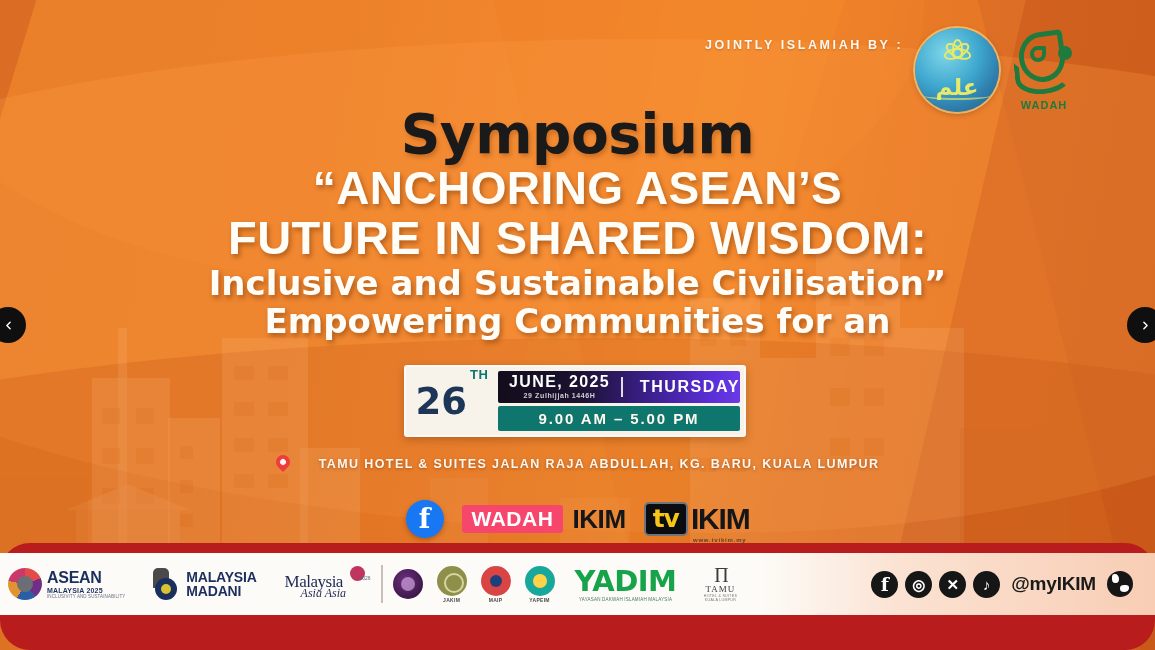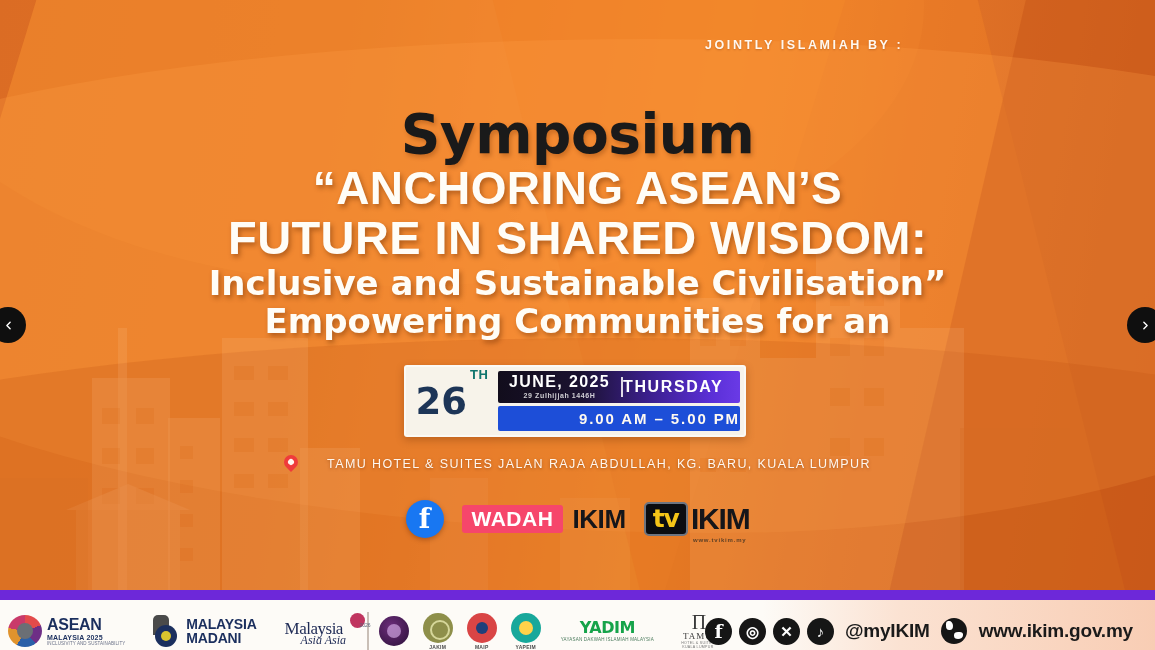--- a/index.html
+++ b/index.html
@@ -242,28 +242,28 @@
   .dc-month .m1 {
     font-size: 16px; font-weight: 800; letter-spacing: 1.4px;
     display: block;
   }
   .dc-month .m2 {
     font-size: 7px; font-weight: 600; letter-spacing: .6px;
     display: block; opacity: .78; margin-top: 1px;
   }
   .dc-div { width: 2px; height: 62%; background: rgba(255,255,255,.85); }
   .dc-dow {
-    flex: .95; text-align: left;
+    flex: .95; text-align: right;
     font-size: 16px; font-weight: 800; letter-spacing: 1.6px;
     color: #fff;
   }
   .dc-bot {
     flex: 1; margin-top: 3px;
-    background: #1d4ed8;
-    display: flex; align-items: center; justify-content: flex-end;
+    background: #0f766e;
+    display: flex; align-items: center; justify-content: center;
     border-radius: 2px;
   }
   .dc-time {
     font-size: 15px; font-weight: 800; letter-spacing: 1.9px;
     color: #fff9f0;
   }
 
   
   .venue {
     position: absolute; left: 0; right: 0; top: 455px;
@@ -275,21 +275,21 @@
   .pin i {
     position: absolute; left: 0; top: 0;
     width: 14px; height: 14px; border-radius: 50% 50% 50% 0;
     background: #ef3b3b; transform: rotate(-45deg);
   }
   .pin i:after {
     content: ""; position: absolute; left: 4px; top: 4px;
     width: 6px; height: 6px; border-radius: 50%; background: #fff6f0;
   }
   .venue-text {
-    font-size: 12.5px; font-weight: 400; letter-spacing: 1.4px;
+    font-size: 12.5px; font-weight: 700; letter-spacing: 1.4px;
     color: #fff7ef;
     text-shadow: 0 1px 3px rgba(110,45,5,.5);
     white-space: nowrap;
     margin-left: 20px;
   }
 
   
   .live-row {
     position: absolute; left: 0; right: 0; top: 500px;
     display: flex; align-items: center; justify-content: center; gap: 18px;
@@ -338,22 +338,23 @@
   }
   .tv-word small {
     position: absolute; left: 2px; bottom: -9px;
     font-size: 6px; font-weight: 600; letter-spacing: .8px;
     color: #3b2f22; opacity: .8;
   }
 
   
   .bottom-band {
     position: absolute; left: 0; right: 0; bottom: 0;
-    height: 60px;
-    background: #6d28d9;
+    height: 107px;
+    background: #b91c1c;
+    border-radius: 30px;
   }
   .sponsor-strip {
     position: absolute; left: 0; right: 0; top: 10px;
     height: 62px;
     background: linear-gradient(90deg, #fdfbf7 0%, #fdfbf7 66%, #fbe2d2 78%, #f8cdb4 100%);
     display: flex; align-items: center;
     padding: 0 8px;
     gap: 0;
   }
   .sp-group { display: flex; align-items: center; gap: 12px; }
@@ -444,21 +445,21 @@
     content:""; position:absolute; left:9px; top:9px; width:12px; height:12px;
     border-radius:50%; background:#1f3f7a;
   }
   .c-yapeim { background: #18a89b; position: relative; }
   .c-yapeim:after {
     content:""; position:absolute; left:8px; top:8px; width:14px; height:14px;
     border-radius:50%; background:#ffd24a;
   }
 
   .yadim-txt {
-    font-size: 16px; font-weight: 800; color: #16a34a;
+    font-size: 29px; font-weight: 800; color: #16a34a;
     letter-spacing: -.5px; line-height: 1;
     font-family: "DejaVu Sans", sans-serif;
     text-align: right;
   }
   .yadim-sub { font-size: 4.5px; color: #4a7a5c; letter-spacing: .2px; margin-top: 1px; }
 
   .tamu-mark { width: 40px; text-align: center; flex: none; }
   .tamu-mark .tt {
     font-family: "Liberation Serif", serif;
     font-size: 20px; color: #3a3a3a; line-height: .9; letter-spacing: -2px;
@@ -579,20 +580,40 @@
       <div class="win" style="left:48px; top:190px; width:20px; height:18px;"></div>
     </div>
     <div class="bld" style="left:900px; width:64px; height:300px;"></div>
     <div class="bld dark" style="left:960px; width:110px; height:200px;"></div>
     <div class="bld" style="left:430px; width:58px; height:150px; opacity:.22;"></div>
     <div class="bld" style="left:560px; width:70px; height:130px; opacity:.22;"></div>
   </div>
 
   <div class="organised">JOINTLY ISLAMIAH BY :</div>
 
+  <div class="org-logos">
+    <div class="logo-ikim">
+      <div class="petal-wrap">
+        <div class="petal" style="transform:rotate(0deg);"></div>
+        <div class="petal" style="transform:rotate(52deg);"></div>
+        <div class="petal" style="transform:rotate(104deg);"></div>
+        <div class="petal" style="transform:rotate(-52deg);"></div>
+        <div class="petal" style="transform:rotate(-104deg);"></div>
+      </div>
+      <div class="khat">علم</div>
+      <div class="arcband"></div>
+    </div>
+    <div class="logo-wadah">
+      <div class="drop"></div>
+      <div class="drop-inner"></div>
+      <div class="bud"></div>
+      <div class="swoosh"></div>
+      <div class="wname">WADAH</div>
+    </div>
+  </div>
 
   <div class="titles">
     <div class="t-symposium">Symposium</div>
     <div class="t-main">
       <span>“ANCHORING ASEAN’S</span>
       <span class="l2">FUTURE IN SHARED WISDOM:</span>
     </div>
     <div class="t-sub">
       <div>Inclusive and Sustainable Civilisation”</div>
       <div>Empowering Communities for an</div>
@@ -707,21 +728,20 @@
         </div>
       </div>
 
       <div class="social-group">
         <span class="s-ico fbk">f</span>
         <span class="s-ico">◎</span>
         <span class="s-ico">✕</span>
         <span class="s-ico">♪</span>
         <span class="handle">@myIKIM</span>
         <span class="globe-ico"></span>
-        <span class="weburl">www.ikim.gov.my</span>
       </div>
 
     </div>
   </div>
 
   <div class="nav-arrow nav-prev">
     <svg width="13" height="13" viewBox="0 0 24 24" fill="none" stroke="#ffffff" stroke-width="2.6" stroke-linecap="round" stroke-linejoin="round">
         <polyline points="15 18 9 12 15 6"></polyline>
       </svg>
   </div>

